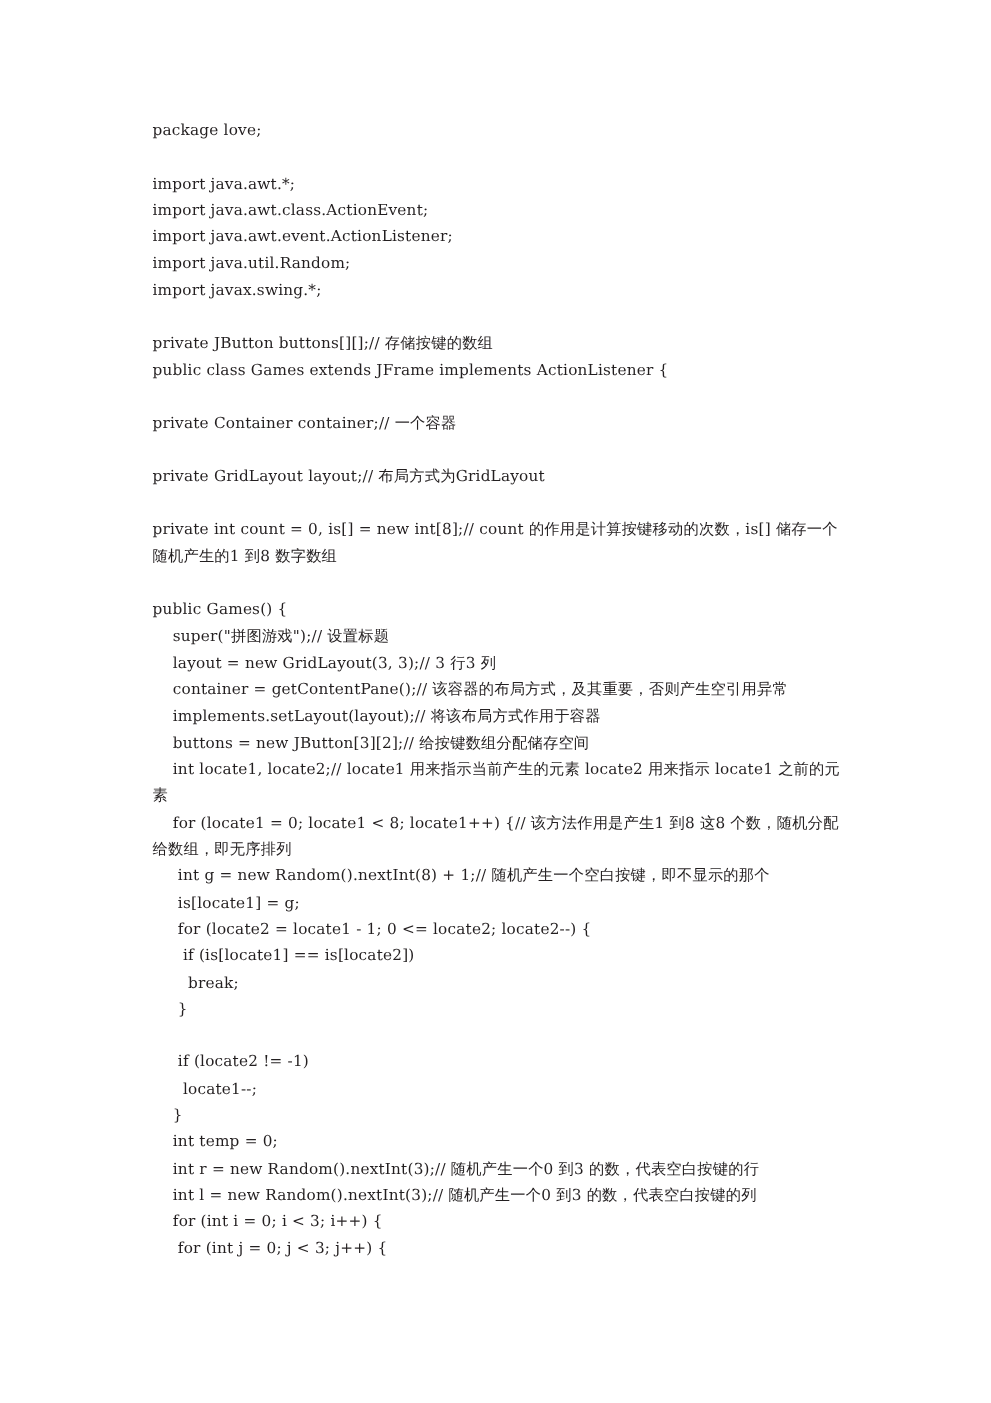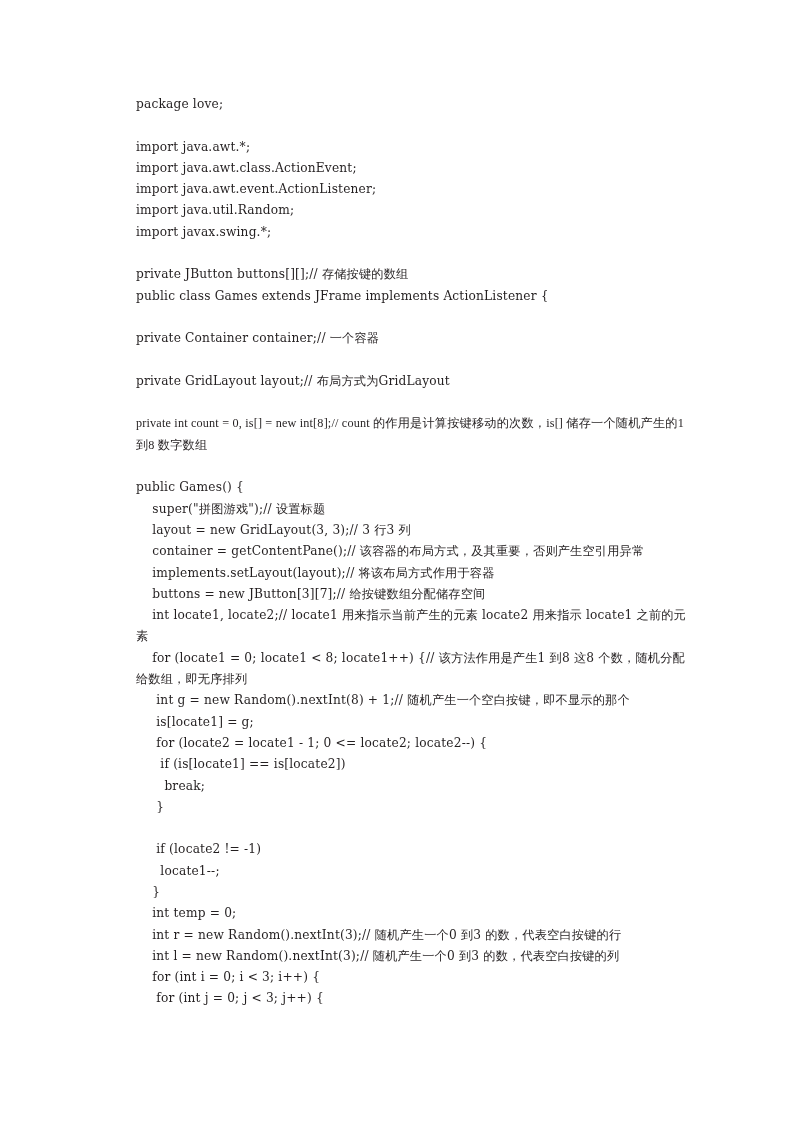--- a/index.html
+++ b/index.html
@@ -15,21 +15,21 @@
     font-family: "DejaVu Serif", "Liberation Serif", serif;
   }
   #page {
     position: relative;
     width: 793px;
     height: 1122px;
     background: #ffffff;
   }
   #code-body {
     position: absolute;
-    left: 136px;
+    left: 122px;
     top: 94px;
     width: 558px;
     color: #ララ;
   }
   .line {
     display: block;
     font-family: "DejaVu Serif", "Liberation Serif", serif;
     font-size: 12.2px;
     line-height: 21.3px;
     color: #231f20;
@@ -63,28 +63,28 @@
       <div class="line i0" style="color: rgb(35, 31, 32);">import java.util.Random;</div>
       <div class="line i0" style="color: rgb(35, 31, 32);">import javax.swing.*;</div>
       <div class="line i0 blank" style="color: rgb(35, 31, 32);"></div>
       <div class="line i0" style="color: rgb(35, 31, 32);">private JButton buttons[][];// 存储按键的数组</div>
       <div class="line i0" style="color: rgb(35, 31, 32);">public class Games extends JFrame implements ActionListener {</div>
       <div class="line i0 blank" style="color: rgb(35, 31, 32);"></div>
       <div class="line i0" style="color: rgb(35, 31, 32);">private Container container;// 一个容器</div>
       <div class="line i0 blank" style="color: rgb(35, 31, 32);"></div>
       <div class="line i0" style="color: rgb(35, 31, 32);">private GridLayout layout;// 布局方式为GridLayout</div>
       <div class="line i0 blank" style="color: rgb(35, 31, 32);"></div>
-      <div class="line i0" style="color: rgb(35, 31, 32); font-family: Liberation Serif, serif;">private int count = 0, is[] = new int[8];// count 的作用是计算按键移动的次数，is[] 储存一个随机产生的1 到8 数字数组</div>
+      <div class="line i0" style="color: rgb(35, 31, 32);">private int count = 0, is[] = new int[8];// count 的作用是计算按键移动的次数，is[] 储存一个随机产生的1 到8 数字数组</div>
       <div class="line i0 blank" style="color: rgb(35, 31, 32);"></div>
       <div class="line i0" style="color: rgb(35, 31, 32);">public Games() {</div>
       <div class="line i1" style="color: rgb(35, 31, 32);">    super("拼图游戏");// 设置标题</div>
       <div class="line i1" style="color: rgb(35, 31, 32);">    layout = new GridLayout(3, 3);// 3 行3 列</div>
       <div class="line i1" style="color: rgb(35, 31, 32);">    container = getContentPane();// 该容器的布局方式，及其重要，否则产生空引用异常</div>
       <div class="line i1" style="color: rgb(35, 31, 32);">    implements.setLayout(layout);// 将该布局方式作用于容器</div>
-      <div class="line i1" style="color: rgb(35, 31, 32);">    buttons = new JButton[3][7];// 给按键数组分配储存空间</div>
+      <div class="line i1" style="color: rgb(35, 31, 32);">    buttons = new JButton[3][2];// 给按键数组分配储存空间</div>
       <div class="line i1" style="color: rgb(35, 31, 32);">    int locate1, locate2;// locate1 用来指示当前产生的元素 locate2 用来指示 locate1 之前的元素</div>
       <div class="line i1" style="color: rgb(35, 31, 32);">    for (locate1 = 0; locate1 &lt; 8; locate1++) {// 该方法作用是产生1 到8 这8 个数，随机分配给数组，即无序排列</div>
       <div class="line i2" style="color: rgb(35, 31, 32);">     int g = new Random().nextInt(8) + 1;// 随机产生一个空白按键，即不显示的那个</div>
       <div class="line i2" style="color: rgb(35, 31, 32);">     is[locate1] = g;</div>
       <div class="line i2" style="color: rgb(35, 31, 32);">     for (locate2 = locate1 - 1; 0 &lt;= locate2; locate2--) {</div>
       <div class="line i3" style="color: rgb(35, 31, 32);">      if (is[locate1] == is[locate2])</div>
       <div class="line i4" style="color: rgb(35, 31, 32);">       break;</div>
       <div class="line i2" style="color: rgb(35, 31, 32);">     }</div>
       <div class="line i0 blank" style="color: rgb(35, 31, 32);"></div>
       <div class="line i2" style="color: rgb(35, 31, 32);">     if (locate2 != -1)</div>

